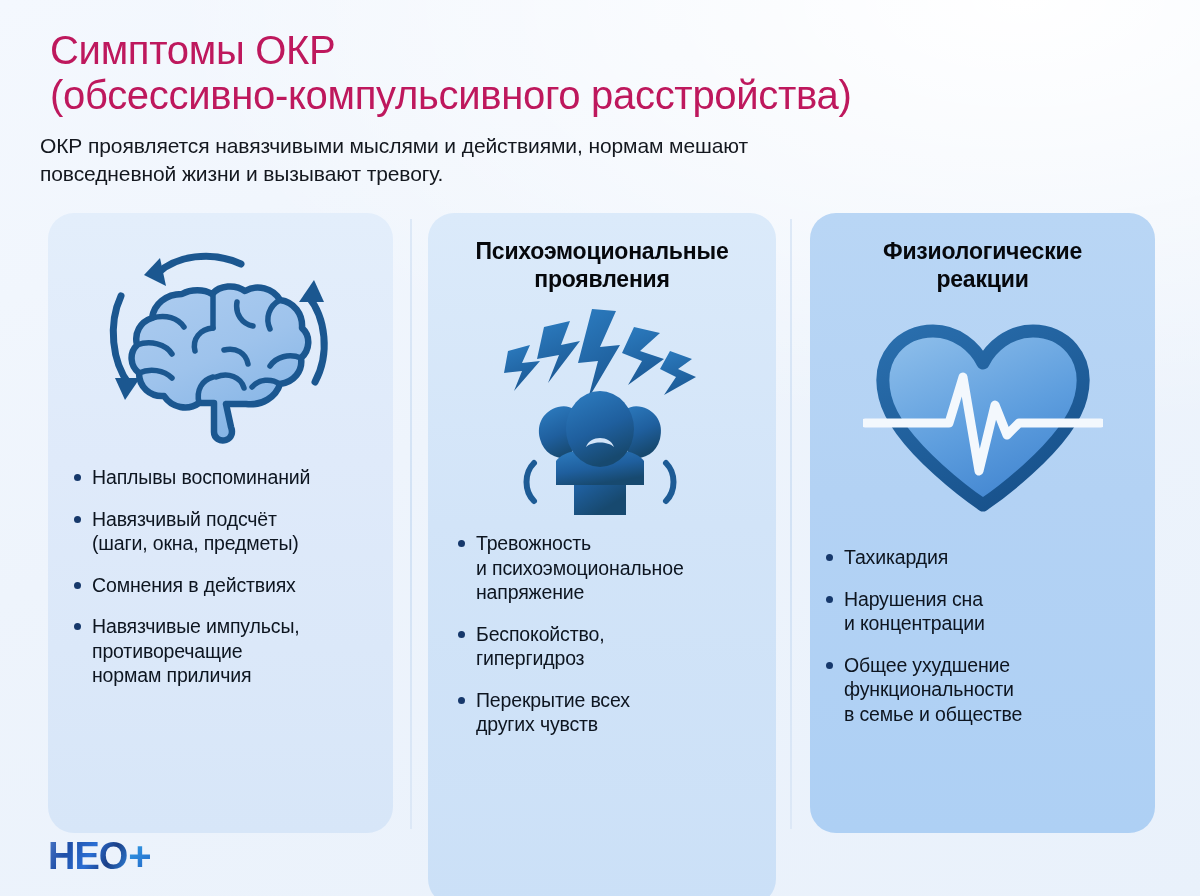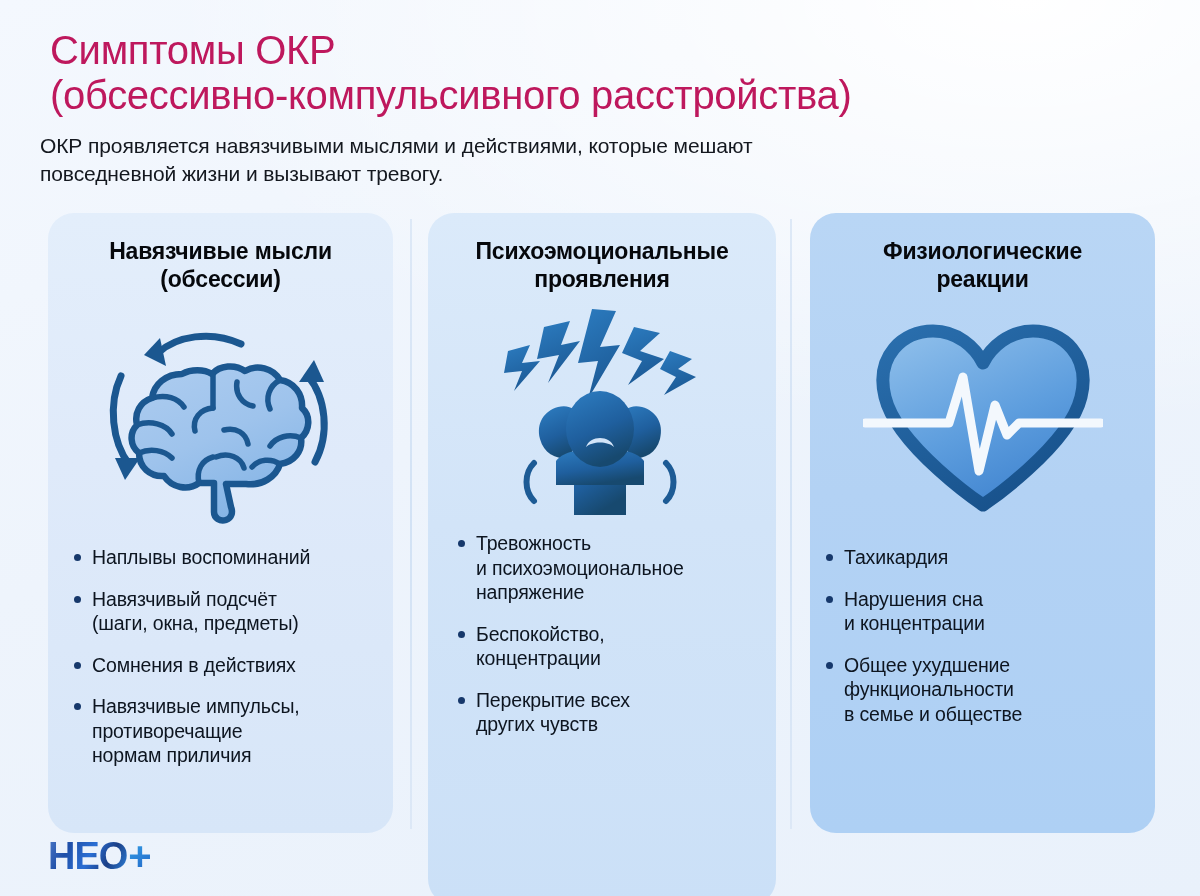--- a/index.html
+++ b/index.html
@@ -181,32 +181,30 @@
   }
 </style>
 </head>
 <body>
 
 <div class="page">
 
   <div class="header">
     <h1 class="title">Симптомы ОКР
 (обсессивно-компульсивного расстройства)</h1>
-    <p class="subtitle">ОКР проявляется навязчивыми мыслями и действиями, которые мешают
+    <p class="subtitle">ОКР проявляется навязчивыми мыслями и действиями, нормам мешают
 повседневной жизни и вызывают тревогу.</p>
   </div>
 
   <div class="cards">
 
     <div class="divider d1"></div>
     <div class="divider d2"></div>
 
     <div class="card card--1">
-      <h2 class="card-title">Навязчивые мысли
-(обсессии)</h2>
 
       <div class="icon-wrap">
         <svg width="250" height="215" viewBox="0 0 250 215" aria-hidden="true">
           <defs>
             <linearGradient id="brainGrad" x1="0" y1="0" x2="0.5" y2="1">
               <stop offset="0%" stop-color="#aecdf0"></stop>
               <stop offset="55%" stop-color="#9ec3ec"></stop>
               <stop offset="100%" stop-color="#86b5e6"></stop>
             </linearGradient>
           </defs>
@@ -320,21 +318,21 @@
 
           <path d="M184 156 C194 166, 194 184, 184 194" fill="none" stroke="#1d5b95" stroke-width="6" stroke-linecap="round"></path>
         </svg>
       </div>
 
       <ul class="bullets">
         <li>Тревожность
 и психоэмоциональное
 напряжение</li>
         <li>Беспокойство,
-концентрации</li>
+гипергидроз</li>
         <li>Перекрытие всех
 других чувств</li>
       </ul>
     </div>
 
     <div class="card card--3">
       <h2 class="card-title">Физиологические
 реакции</h2>
 
       <div class="icon-wrap">

